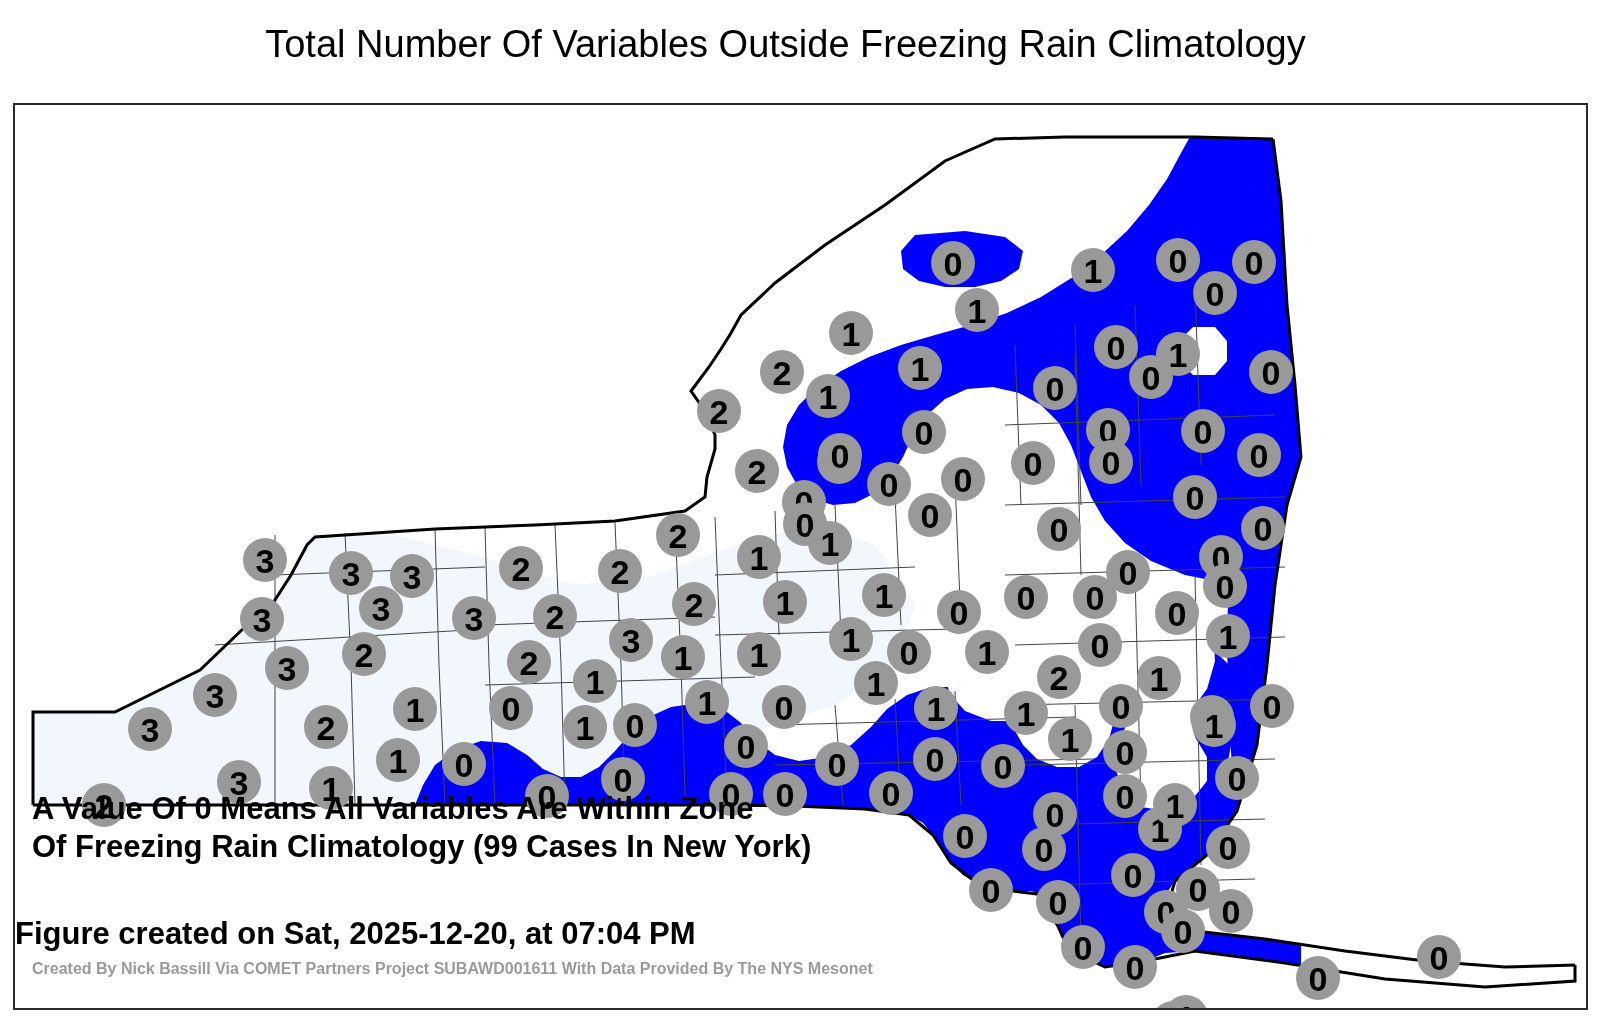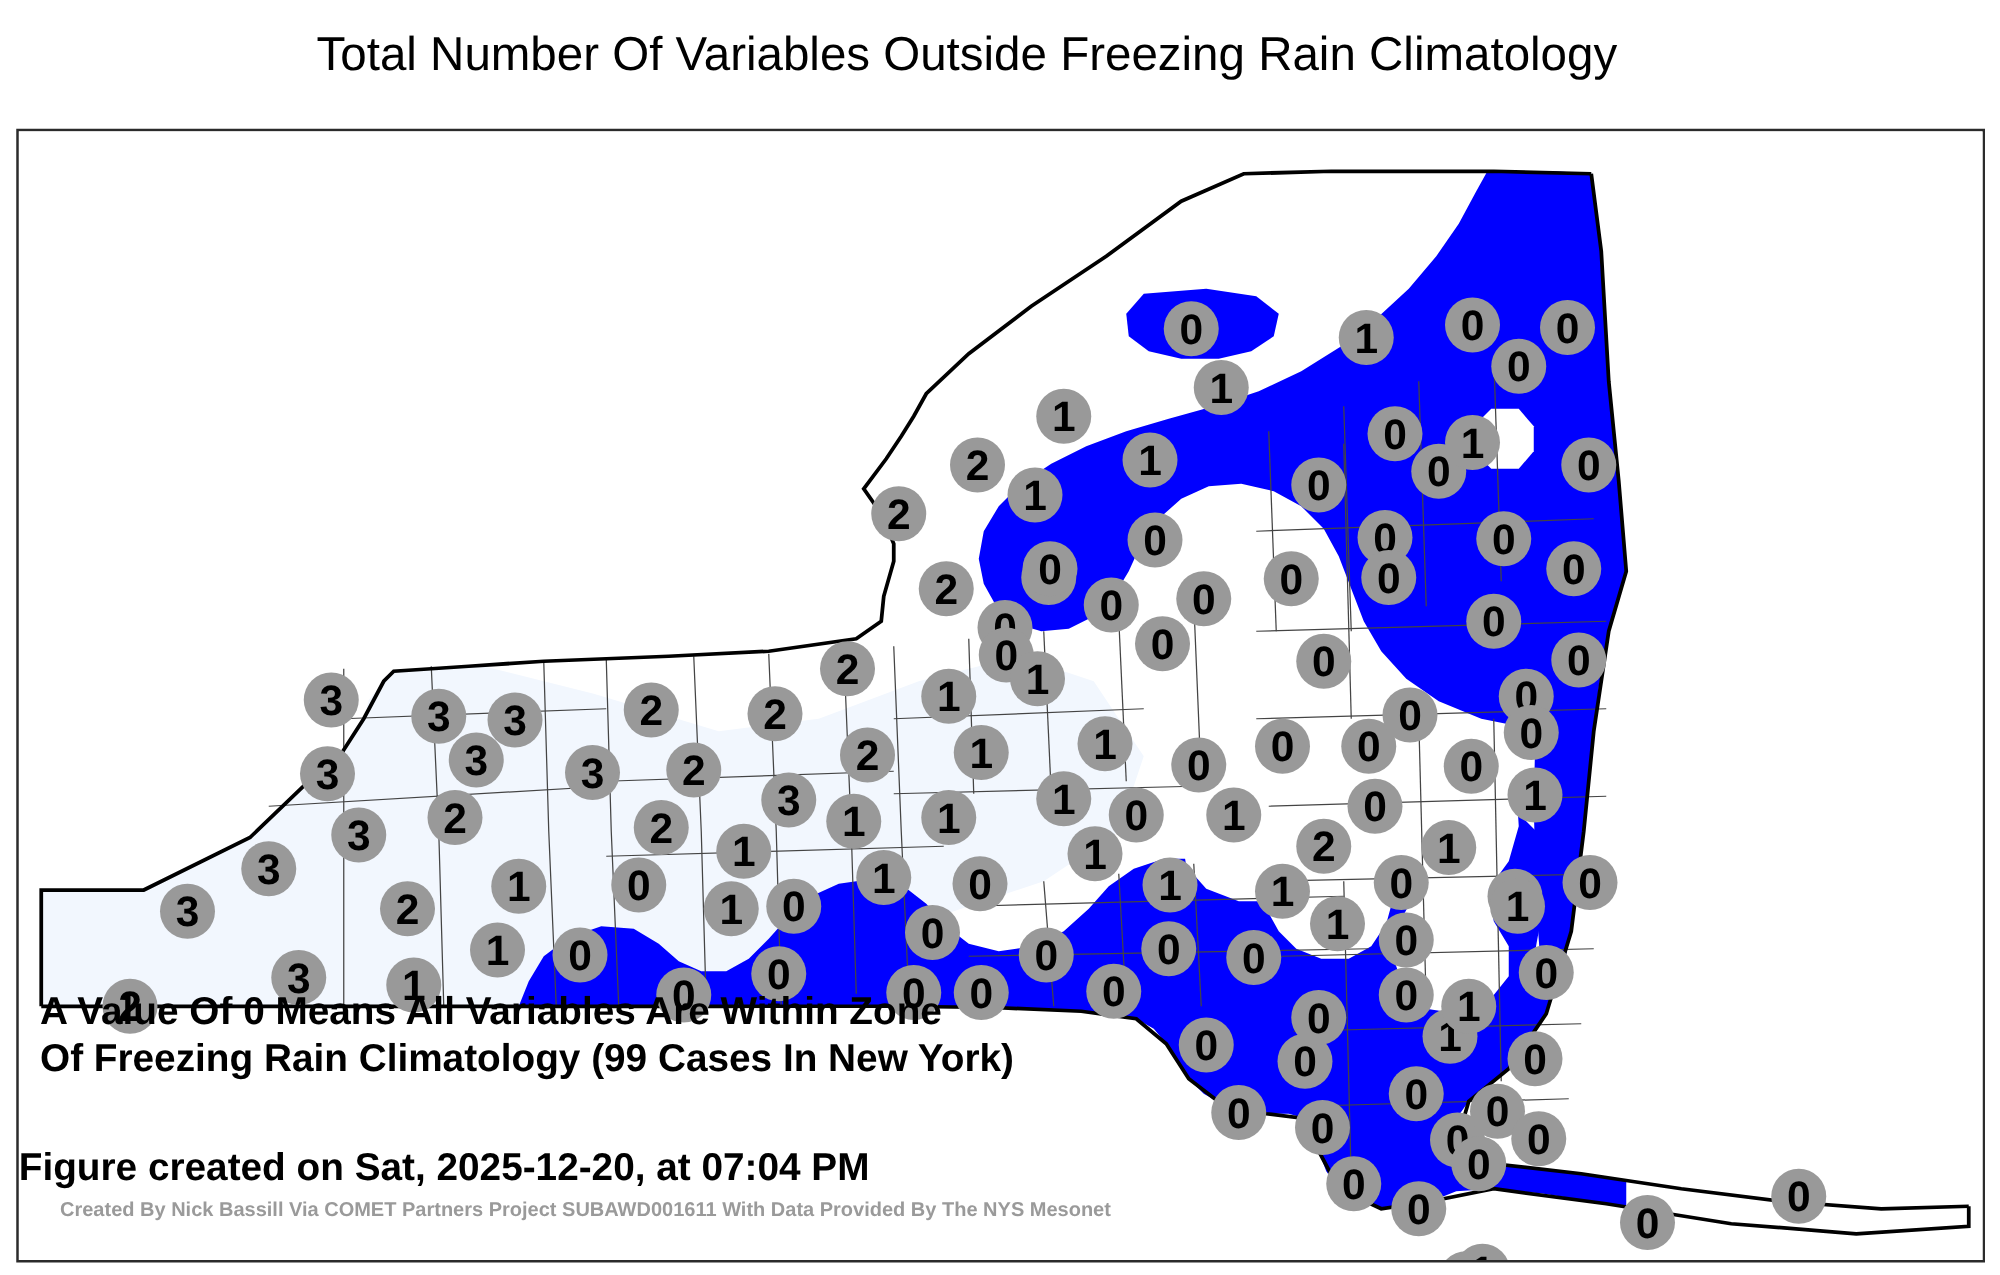--- a/index.html
+++ b/index.html
@@ -26,20 +26,21 @@
     left: 0;
     top: 22px;
     width: 1547px;
     text-align: center;
     font-size: 38px;
     font-weight: 400;
     color: #000000;
     font-family: "Liberation Sans", sans-serif;
     letter-spacing: 0px;
     line-height: 44px;
+    padding-left: 12px;
   }
   #map-frame {
     position: absolute;
     left: 13px;
     top: 103px;
     width: 1575px;
     height: 907px;
     border: 2px solid #2b2b2b;
     box-sizing: border-box;
     background: #ffffff;
@@ -73,21 +74,20 @@
   }
   #annot-credit {
     position: absolute;
     left: 17px;
     top: 855px;
     font-size: 16px;
     font-weight: bold;
     color: #9a9a9a;
     font-family: "Liberation Sans", sans-serif;
     white-space: pre;
-    margin-left: 16px;
   }
   .marker-txt {
     font-family: "Liberation Sans", sans-serif;
     font-weight: bold;
     font-size: 34px;
     fill: #000000;
     text-anchor: middle;
     dominant-baseline: central;
   }
 </style>

